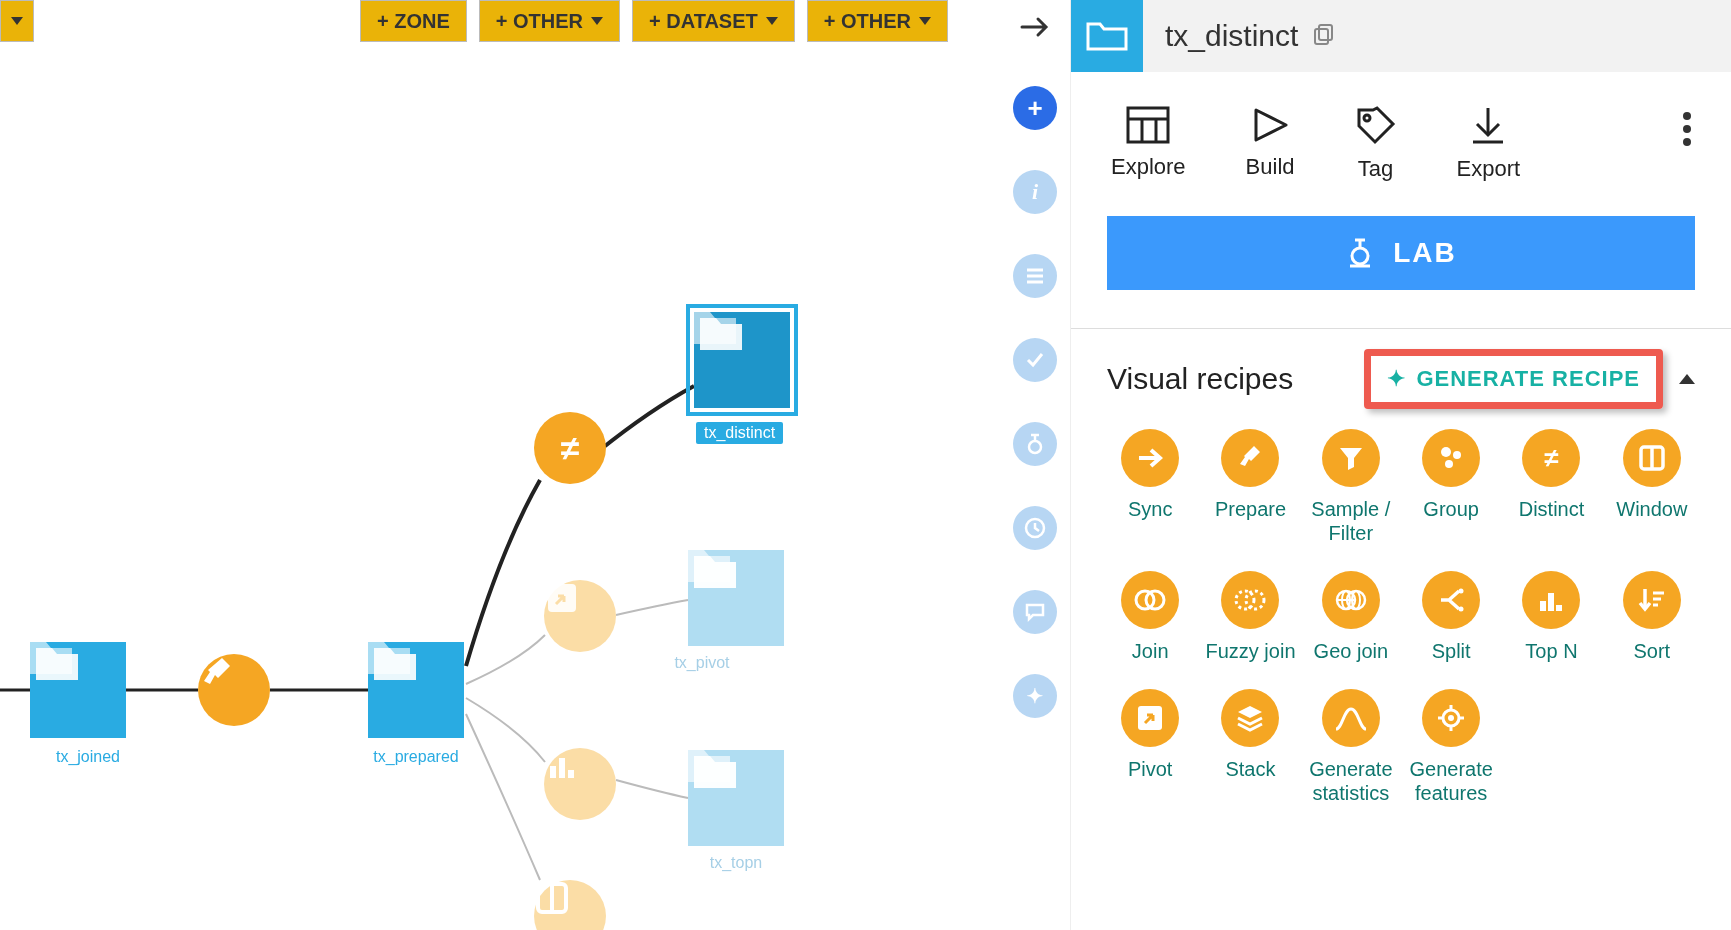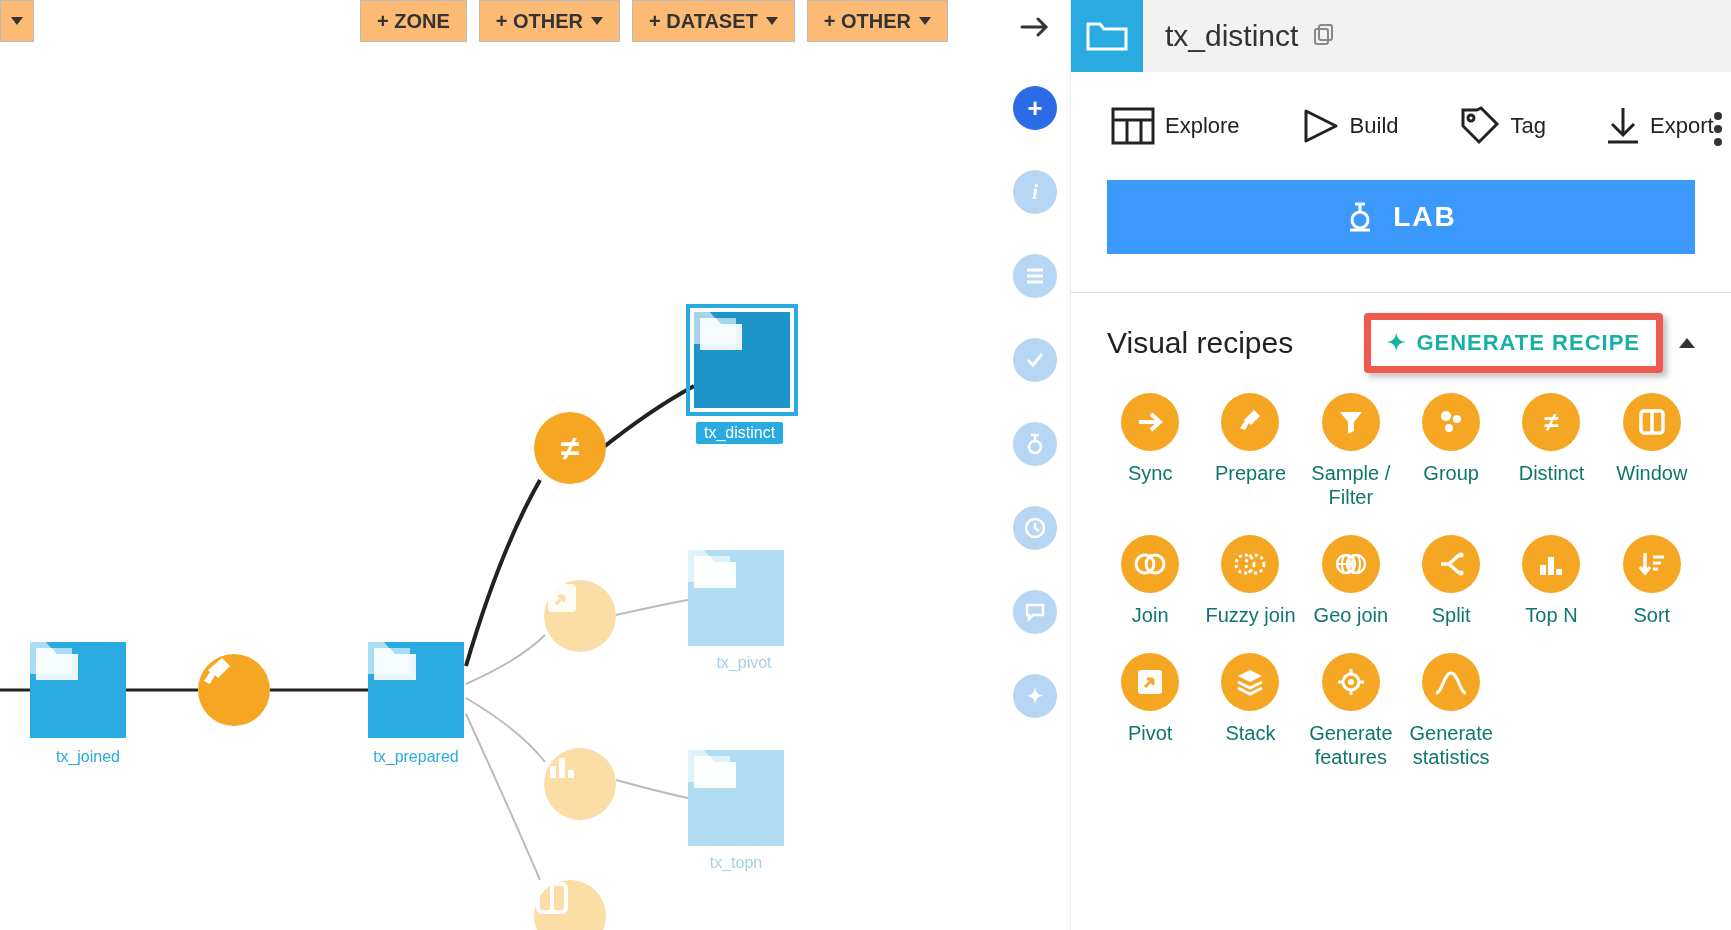--- a/index.html
+++ b/index.html
@@ -2,21 +2,21 @@
 <html><head>
 <meta charset="utf-8">
 <style>
   * { box-sizing: border-box; margin: 0; padding: 0; }
   body { font-family: -apple-system, "Segoe UI", sans-serif; background: #fff; width: 1731px; height: 930px; overflow: hidden; position: relative; }
 
   
   .top-toolbar { position: absolute; top: 0; left: 0; right: 0; height: 50px; display: flex; align-items: center; }
   .tb-left { position: absolute; left: 0; top: 0; }
   .tb-center { position: absolute; left: 360px; top: 0; display: flex; gap: 12px; }
-  .tb-btn { border: 1px solid #bbb; background: #fdba74; height: 42px; padding: 0 16px; display: inline-flex; align-items: center; font-weight: 700; font-size: 20px; color: #333; cursor: pointer; gap: 8px; }
+  .tb-btn { border: 1px solid #bbb; background: #eab308; height: 42px; padding: 0 16px; display: inline-flex; align-items: center; font-weight: 700; font-size: 20px; color: #333; cursor: pointer; gap: 8px; }
   .tb-btn.small { padding: 0 10px; }
   .caret { width: 0; height: 0; border-left: 6px solid transparent; border-right: 6px solid transparent; border-top: 8px solid #333; }
 
   
   .flow-canvas { position: absolute; left: 0; top: 50px; width: 1000px; height: 880px; }
   .flow-canvas svg { position: absolute; top:0; left:0; }
 
   .ds-square { position: absolute; width: 96px; height: 96px; background: #29abe2; display:flex; align-items:center; justify-content:center; }
   .ds-square.faded { background: #b0ddf2; }
   .ds-square.selected { outline: 4px solid #29abe2; outline-offset: 4px; background:#1e95c9; }
@@ -37,21 +37,21 @@
 
   
   .rpanel { position:absolute; left:1070px; top:0; width:661px; height:930px; background:#fff; border-left:1px solid #eee;}
   .rpanel-header { height:72px; background:#f2f2f2; display:flex; align-items:center; }
   .rpanel-header .folder-sq { width:72px; height:72px; background:#29abe2; display:flex; align-items:center; justify-content:center; }
   .rpanel-header .title { font-size:30px; color:#333; margin-left:22px; }
   .rpanel-header .copy-icon { margin-left:14px; color:#888; }
 
   .action-row { display:flex; justify-content:space-between; align-items:flex-start; padding:34px 40px 10px 40px; }
   .action-row-left { display:flex; gap:60px; }
-  .action-item { display:flex; flex-direction:row; align-items:center; gap:10px; font-size:22px; color:#222; }
+  .action-item { display:flex; flex-direction:column; align-items:center; gap:10px; font-size:22px; color:#222; }
   .more-dots { display:flex; flex-direction:column; gap:5px; padding-top:6px; }
   .more-dots span{ width:8px; height:8px; border-radius:50%; background:#333; }
 
   .lab-btn { margin:24px 36px 38px 36px; height:74px; background:#3b99fc; color:#fff; font-size:28px; font-weight:700; letter-spacing:2px; display:flex; align-items:center; justify-content:center; gap:18px; cursor:pointer; }
 
   .section-head { display:flex; align-items:center; justify-content:space-between; padding:0 36px 0 36px; margin-bottom:12px; }
   .section-head h2 { font-size:30px; font-weight:400; color:#222; }
   .gen-recipe-wrap { border:7px solid #ee5a4f; padding:10px 16px; border-radius:4px; box-shadow:4px 4px 6px rgba(0,0,0,0.25); }
   .gen-recipe { color:#17b1a4; font-weight:800; font-size:22px; letter-spacing:1px; display:flex; align-items:center; gap:10px; }
   .sparkle { color:#17b1a4; }
@@ -155,21 +155,21 @@
         <rect x="4" y="4" width="28" height="28" rx="4" fill="#fff" opacity="0.9"></rect>
         <path d="M12 24l8-8m0 0v6m0-6h-6" stroke="#fbdda6" stroke-width="3" fill="none"></path>
       </svg>
   </div>
   <div class="ds-square faded" style="left:688px; top:500px;">
     <svg width="54" height="44" viewBox="0 0 54 44">
         <path fill="#fff" d="M6 6h16l5 6h21v26H6z" opacity="0.95"></path>
         <path fill="#fff" d="M0 0h16l5 6h21v26H0z" opacity="0.6"></path>
       </svg>
   </div>
-  <div class="ds-label faded" style="left:674px; top:604px;">tx_pivot</div>
+  <div class="ds-label faded" style="left:632px; top:604px;">tx_pivot</div>
 
   <div class="recipe-circle faded" style="left:544px; top:698px;">
     <svg width="36" height="36" viewBox="0 0 36 36">
         <rect x="6" y="18" width="6" height="12" fill="#fff"></rect>
         <rect x="15" y="10" width="6" height="20" fill="#fff"></rect>
         <rect x="24" y="22" width="6" height="8" fill="#fff"></rect>
       </svg>
   </div>
   <div class="ds-square faded" style="left:688px; top:700px;">
     <svg width="54" height="44" viewBox="0 0 54 44">
@@ -443,36 +443,36 @@
           <svg width="30" height="30" viewBox="0 0 30 30">
             <path d="M15 3l12 6-12 6-12-6z" fill="#fff"></path>
             <path d="M3 15l12 6 12-6" fill="none" stroke="#fff" stroke-width="3"></path>
             <path d="M3 21l12 6 12-6" fill="none" stroke="#fff" stroke-width="3"></path>
           </svg>
         </div>
         <div class="lbl">Stack</div>
       </div>
     <div class="cell">
         <div class="circ">
+          <svg width="34" height="30" viewBox="0 0 34 30">
+            <path d="M2 26c6 0 8-20 15-20s9 20 15 20" fill="none" stroke="#fff" stroke-width="3"></path>
+          </svg>
+        </div>
+        <div class="lbl">Generate statistics</div>
+      </div>
+    <div class="cell">
+        <div class="circ">
           <svg width="30" height="30" viewBox="0 0 30 30">
             <circle cx="15" cy="15" r="8" fill="none" stroke="#fff" stroke-width="3"></circle>
             <circle cx="15" cy="15" r="3" fill="#fff"></circle>
             <g stroke="#fff" stroke-width="3">
               <line x1="15" y1="2" x2="15" y2="6"></line>
               <line x1="15" y1="24" x2="15" y2="28"></line>
               <line x1="2" y1="15" x2="6" y2="15"></line>
               <line x1="24" y1="15" x2="28" y2="15"></line>
             </g>
           </svg>
         </div>
         <div class="lbl">Generate features</div>
       </div>
-    <div class="cell">
-        <div class="circ">
-          <svg width="34" height="30" viewBox="0 0 34 30">
-            <path d="M2 26c6 0 8-20 15-20s9 20 15 20" fill="none" stroke="#fff" stroke-width="3"></path>
-          </svg>
-        </div>
-        <div class="lbl">Generate statistics</div>
-      </div>
   </div>
 
 </div>
 
 </body></html>

